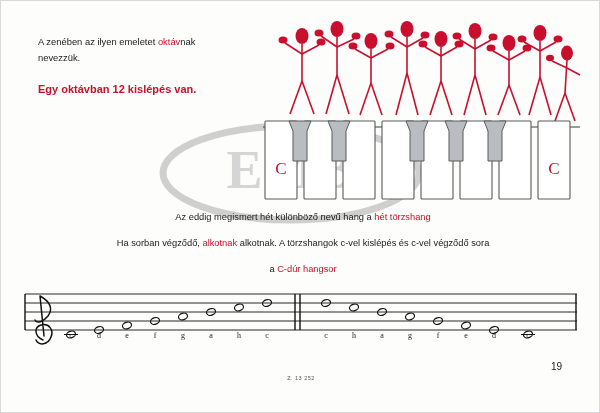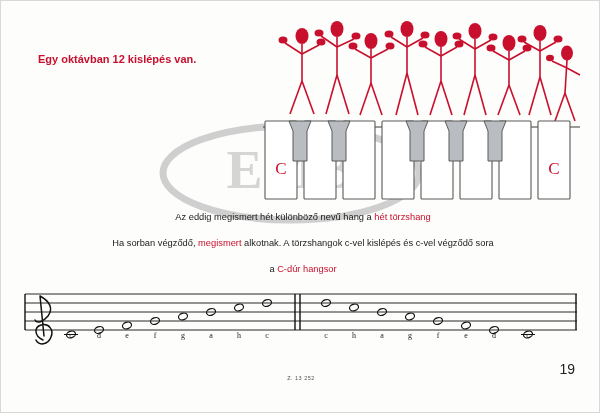--- a/index.html
+++ b/index.html
@@ -124,40 +124,44 @@
     top: 374px;
     width: 600px;
     text-align: center;
     font-size: 5.5px;
     color: #555;
     letter-spacing: .5px;
     z-index: 8;
   }
   .page-number {
     position: absolute;
-    right: 24px;
+    right: 37px;
     top: 360px;
-    font-size: 14px;
+    font-size: 10px;
     color: #222;
     z-index: 8;
   }
 </style>
 </head>
 <body>
 
 <div class="page">
 
   <div class="watermark">
     <svg width="270" height="105" viewBox="0 0 270 105">
       <ellipse cx="135" cy="52" rx="128" ry="47" fill="none" stroke="#cfcfcf" stroke-width="7"></ellipse>
     </svg>
     <div class="wm-text">EMB</div>
   </div>
 
   <div class="text-top">
+    <div>
+      <span>A zenében az ilyen emeletet </span><span class="red">oktáv</span><span>nak</span>
+    </div>
+    <div class="line2">nevezzük.</div>
     <div class="stmt">Egy oktávban 12 kislépés van.</div>
   </div>
 
   <div class="keyboard">
     <svg width="325" height="195" viewBox="0 0 325 195">
 
       <g stroke="#c8102e" stroke-width="1.6" fill="none">
 
         <ellipse cx="43" cy="27" rx="6.5" ry="8" fill="#c8102e" stroke="none"></ellipse>
         <line x1="43" y1="35" x2="43" y2="72"></line>
@@ -264,21 +268,21 @@
       <text x="22" y="165" font-family="Liberation Serif, serif" font-size="17" fill="#c8102e" text-anchor="middle">C</text>
       <text x="295" y="165" font-family="Liberation Serif, serif" font-size="17" fill="#c8102e" text-anchor="middle">C</text>
     </svg>
   </div>
 
   <div class="mid-text">
     <p>
       <span>Az eddig megismert hét különböző nevű hang a </span><span class="red">hét törzshang</span>
     </p>
     <p>
-      <span>Ha sorban végződő, </span><span class="red">megismert</span><span> alkotnak. A törzshangok c-vel kislépés és c-vel végződő sora</span>
+      <span>Ha sorban végződő, </span><span class="red">alkotnak</span><span> alkotnak. A törzshangok c-vel kislépés és c-vel végződő sora</span>
     </p>
     <p class="last">
       <span>a </span><span class="red">C-dúr hangsor</span>
     </p>
   </div>
 
   <div class="notation">
     <svg width="556" height="80" viewBox="0 0 556 80">
 
       <g stroke="#111" stroke-width="0.9">

